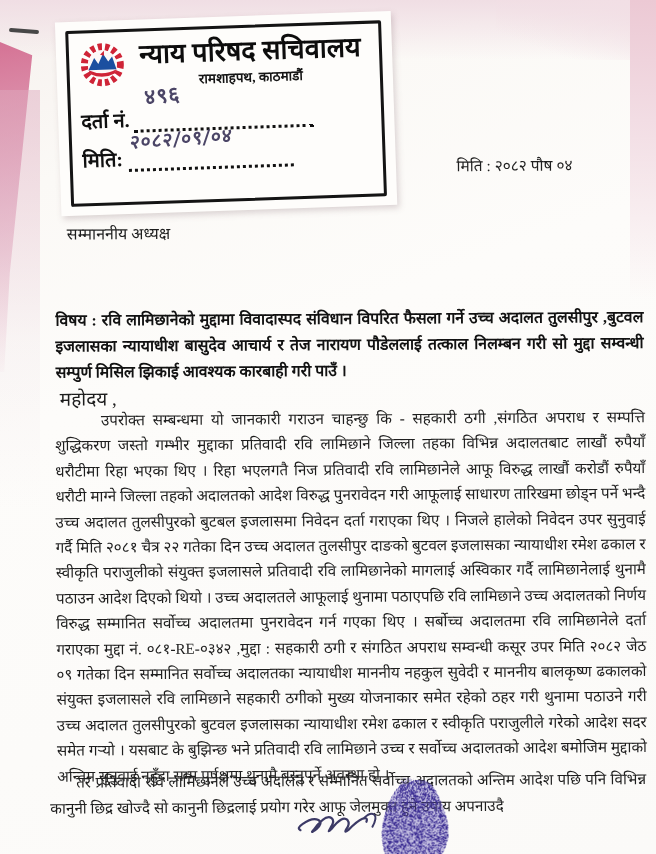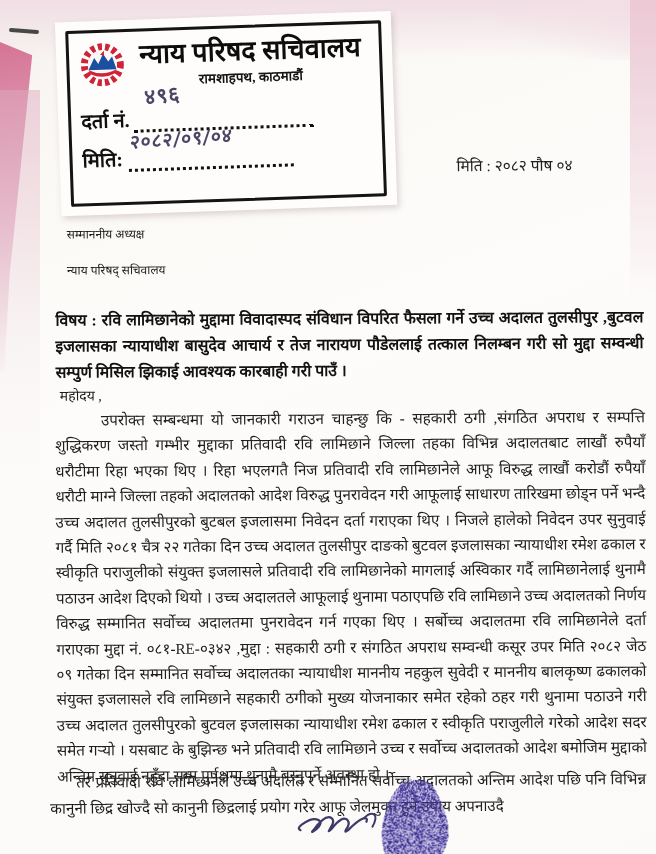--- a/index.html
+++ b/index.html
@@ -51,26 +51,26 @@
   .dot1{width:180px;margin-left:4px;}
   .dot2{width:165px;margin-left:6px;}
   .handwrite{
     position:absolute;font-family:"DejaVu Sans","Liberation Sans",sans-serif;
     color:#4b4566;transform:rotate(-4deg);letter-spacing:1px;font-weight:600;
   }
   .hw-reg{left:12px;top:-24px;font-size:21px;}
   .hw-date{left:2px;top:-18px;font-size:19px;transform:rotate(-2deg) skewX(-6deg);}
   
   .typed-date{position:absolute;top:155px;left:418px;font-size:15.5px;color:#1f1f1f;margin-left:40px;}
-  .recipient{position:absolute;top:215px;left:68px;font-size:12px;line-height:36px;color:#1d1d1d;}
+  .recipient{position:absolute;top:215px;left:68px;font-size:16px;line-height:36px;color:#1d1d1d;}
   .subject{
     position:absolute;top:306px;left:56px;width:588px;
     font-size:15.8px;font-weight:bold;color:#121212;line-height:26px;text-align:justify;
   }
-  .salutation{position:absolute;top:384px;left:60px;font-size:14px;color:#1d1d1d;}
+  .salutation{position:absolute;top:384px;left:60px;font-size:19px;color:#1d1d1d;}
   .para1{
     position:absolute;top:406px;left:55px;width:590px;
     font-size:15.2px;line-height:25.4px;color:#1e1e1e;text-align:justify;text-indent:46px;
   }
   .para2{
     position:absolute;top:768px;left:48px;width:596px;
     font-size:15.2px;line-height:26px;color:#1e1e1e;text-align:justify;text-indent:26px;
   }
   .content-tilt{position:absolute;inset:0;transform:rotate(-0.35deg);}
   
@@ -120,21 +120,20 @@
             <span class="handwrite hw-date">२०८२/०९/०४</span>
           </span>
         </div>
       </div>
     </div>
 
     <div class="typed-date">मिति : २०८२ पौष ०४</div>
 
     <div class="recipient">
       <div>सम्माननीय अध्यक्ष</div>
-      <div>न्याय परिषद् सचिवालय</div>
     </div>
 
     <div class="subject">विषय : रवि लामिछानेको मुद्दामा विवादास्पद संविधान विपरित फैसला गर्ने उच्च अदालत तुलसीपुर ,बुटवल इजलासका न्यायाधीश बासुदेव आचार्य र तेज नारायण पौडेललाई तत्काल निलम्बन गरी  सो मुद्दा सम्वन्धी सम्पुर्ण मिसिल झिकाई आवश्यक कारबाही गरी पाउँ ।</div>
 
     <div class="salutation">महोदय ,</div>
 
     <div class="para1">उपरोक्त सम्बन्धमा यो जानकारी गराउन चाहन्छु कि - सहकारी ठगी ,संगठित अपराध र सम्पत्ति शुद्धिकरण जस्तो गम्भीर मुद्दाका प्रतिवादी रवि लामिछाने जिल्ला तहका विभिन्न अदालतबाट लाखौं रुपैयाँ धरौटीमा रिहा भएका थिए । रिहा भएलगतै निज प्रतिवादी रवि लामिछानेले आफू विरुद्ध लाखौं करोडौं रुपैयाँ धरौटी माग्ने जिल्ला  तहको अदालतको आदेश विरुद्ध पुनरावेदन गरी आफूलाई साधारण तारिखमा छोड्न पर्ने भन्दै उच्च अदालत तुलसीपुरको बुटबल इजलासमा निवेदन दर्ता गराएका थिए । निजले हालेको निवेदन उपर सुनुवाई गर्दै मिति २०८१ चैत्र २२ गतेका दिन उच्च अदालत तुलसीपुर दाङको बुटवल इजलासका न्यायाधीश रमेश ढकाल र स्वीकृति पराजुलीको संयुक्त इजलासले प्रतिवादी रवि लामिछानेको मागलाई अस्विकार गर्दै लामिछानेलाई थुनामै पठाउन आदेश दिएको थियो । उच्च अदालतले आफूलाई थुनामा पठाएपछि रवि लामिछाने उच्च अदालतको निर्णय विरुद्ध सम्मानित सर्वोच्च अदालतमा  पुनरावेदन गर्न गएका थिए । सर्बोच्च अदालतमा रवि लामिछानेले दर्ता गराएका मुद्दा नं.  ०८१-RE-०३४२ ,मुद्दा : सहकारी ठगी र संगठित अपराध सम्वन्धी कसूर उपर मिति २०८२ जेठ ०९ गतेका दिन सम्मानित सर्वोच्च अदालतका न्यायाधीश माननीय नहकुल सुवेदी र माननीय बालकृष्ण ढकालको संयुक्त इजलासले रवि लामिछाने सहकारी ठगीको मुख्य योजनाकार समेत रहेको ठहर गरी थुनामा पठाउने गरी उच्च अदालत तुलसीपुरको बुटवल इजलासका न्यायाधीश रमेश ढकाल र स्वीकृति पराजुलीले गरेको आदेश सदर समेत गऱ्यो । यसबाट के बुझिन्छ भने प्रतिवादी रवि लामिछाने उच्च र सर्वोच्च अदालतको आदेश बमोजिम मुद्दाको अन्तिम सुनुवाई नहुँदा सम्म पुर्पक्षमा थुनामै बस्नुपर्ने अवस्था हो ।</div>
     <div class="para2">तर प्रतिवादी रवि लामिछानेले उच्च अदालत र सम्मानित सर्वोच्च अदालतको अन्तिम आदेश पछि पनि  विभिन्न कानुनी छिद्र खोज्दै सो कानुनी छिद्रलाई प्रयोग गरेर आफू जेलमुक्त हुने उपाय अपनाउदै</div>
 
     <div class="signature">

